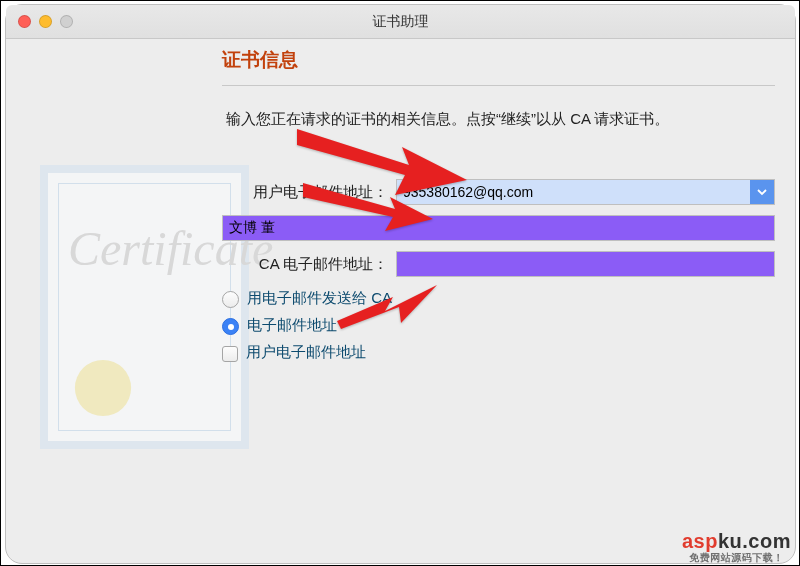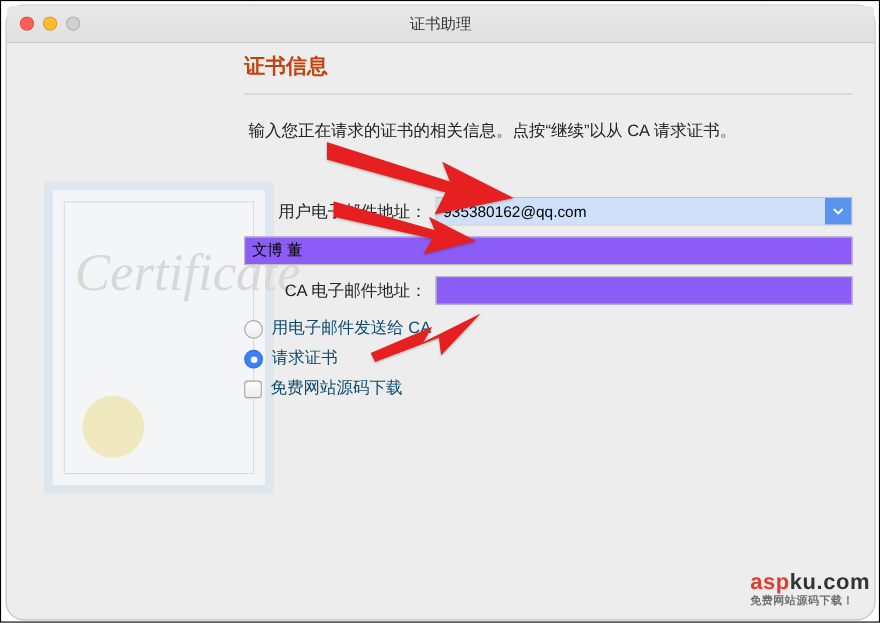--- a/index.html
+++ b/index.html
@@ -160,22 +160,22 @@
     bottom: 16px; left: 18px;
     width: 74px; height: 74px;
   }
   .arrow {
     position: absolute;
     fill: #e62020;
     filter: drop-shadow(0 1px 1px rgba(0,0,0,0.25));
   }
   .watermark {
     position: absolute;
-    right: 8px; bottom: 12px;
-    text-align: left;
+    right: 8px; bottom: 0;
+    text-align: center;
     font-size: 20px;
     font-weight: 700;
     color: #333;
     letter-spacing: 0.5px;
   }
   .watermark .red { color: #e13c2e; }
   .watermark .sub {
     display: block;
     font-size: 10px;
     font-weight: 700;
@@ -233,25 +233,25 @@
       </div>
 
       <div class="form-row" style="align-items:flex-start">
         <div class="choice-group">
           <label class="choice">
             <span class="radio"></span>
             <span>用电子邮件发送给 CA</span>
           </label>
           <label class="choice">
             <span class="radio checked"></span>
-            <span>请求证书</span>
+            <span>电子邮件地址</span>
           </label>
           <label class="choice">
             <span class="checkbox"></span>
-            <span>免费网站源码下载</span>
+            <span>用户电子邮件地址</span>
           </label>
         </div>
       </div>
 
     </div>
   </div>
 </div>
 
 <svg class="arrow" style="left:296px;top:124px;width:170px;height:70px" viewBox="0 0 170 70">
   <polygon points="0,4 112,40 105,22 170,55 98,70 108,50 0,20"></polygon>

